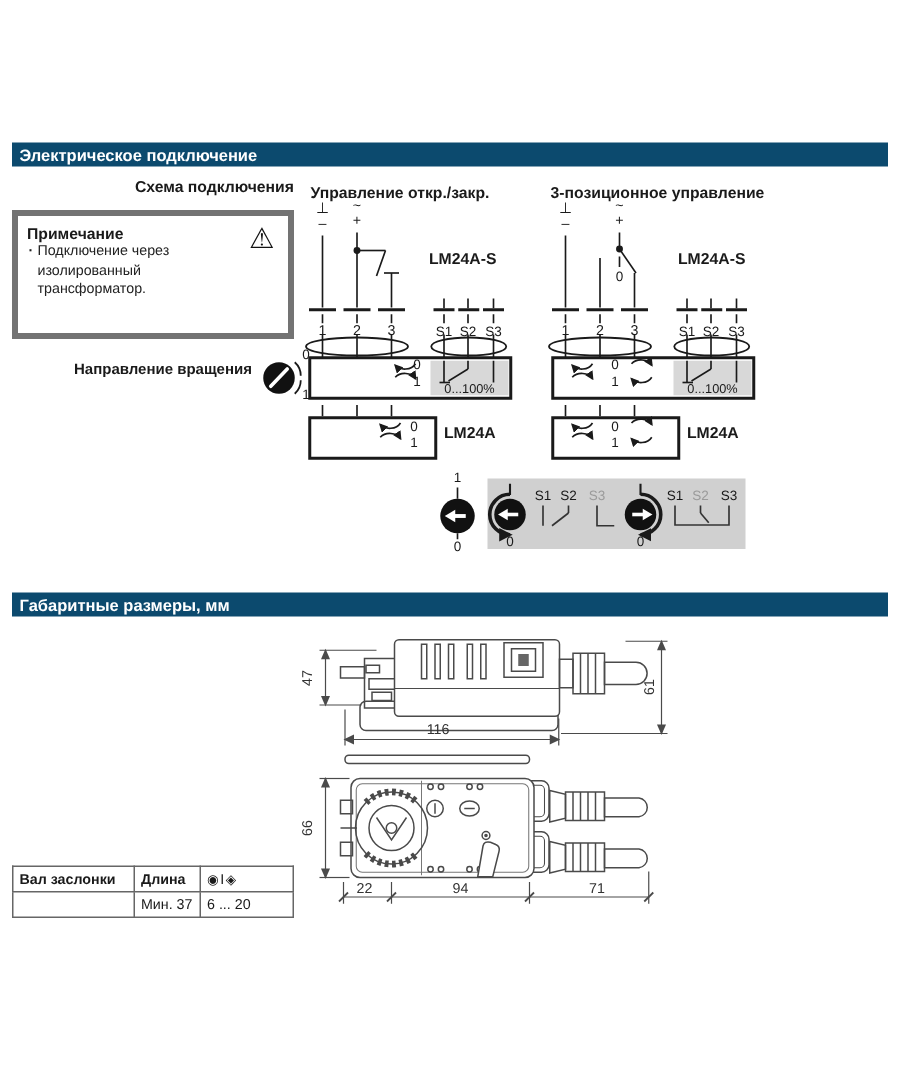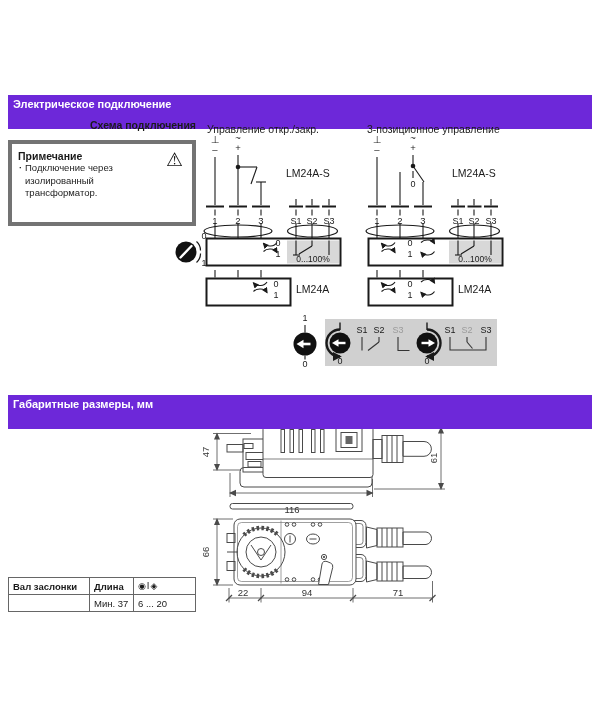--- a/index.html
+++ b/index.html
@@ -1,28 +1,28 @@
 <!DOCTYPE html>
 <html><head>
 <meta charset="utf-8">
 <style>
 * {margin:0;padding:0;box-sizing:border-box}
 html,body {width:600px;height:728px}
 body {background:#fff;font-family:"Liberation Sans","DejaVu Sans",sans-serif;color:#1a1a1a;position:relative}
 .page {position:absolute;left:0;top:0;width:600px;height:728px;background:#fff;overflow:hidden}
 .linework {position:absolute;left:0;top:0;width:600px;height:728px;pointer-events:none}
-.banner {position:absolute;left:8px;width:584px;height:34px;background:#6d28d9;color:#fff;
+.banner {position:absolute;left:8px;width:584px;height:16px;background:#0c4a6e;color:#fff;
   font-size:11px;font-weight:bold;line-height:18px;padding-left:5px}
 .rlabel {position:absolute;left:0;width:196px;text-align:right;font-weight:bold;font-size:10.5px;white-space:nowrap}
 .t {position:absolute;white-space:nowrap;line-height:11px}
 .cs {position:absolute;width:16px;text-align:center;font-size:9.5px;line-height:10px}
 .w24 {width:24px}
 .w44 {width:44px}
 .w52 {width:52px;font-size:8.5px}
-.b {font-weight:normal}
+.b {font-weight:bold}
 .f105 {font-size:10.5px}
 .f9 {font-size:9px}
 .gray {color:#9b9b9b}
 .rot {transform:rotate(-90deg)}
 .dimtxt {color:#333;font-size:9.5px}
 .note {position:absolute;left:8px;top:140px;width:188px;height:86px;border:4px solid #737373;padding:6px 8px 0 6px;background:#fff}
 .note-title {font-size:10.5px;font-weight:bold}
 .warn {position:absolute;top:6px;right:9px;font-size:19px;line-height:20px;color:#111}
 .bullet {position:relative;padding-left:7px;font-size:9.5px;line-height:12.5px;margin-top:0;color:#222}
 .bullet::before {content:"\00B7";position:absolute;left:1px;top:0;font-weight:bold}
@@ -356,20 +356,21 @@
   <span class="cs" style="left:369px;top:216px">1</span>
   <span class="cs" style="left:392px;top:216px">2</span>
   <span class="cs" style="left:415px;top:216px">3</span>
   <span class="cs f9" style="left:450px;top:216px">S1</span>
   <span class="cs f9" style="left:466px;top:216px">S2</span>
   <span class="cs f9" style="left:483px;top:216px">S3</span>
   <span class="cs f9" style="left:402px;top:238px">0</span>
   <span class="cs f9" style="left:402px;top:249px">1</span>
   <span class="cs w52" style="left:449px;top:254px">0...100%</span>
 
+  <div class="rotlabel" style="top:241px">Направление вращения</div>
   <span class="cs f9" style="left:196px;top:231px">0</span>
   <span class="cs f9" style="left:196px;top:258px">1</span>
 
   <span class="cs f9" style="left:268px;top:279px">0</span>
   <span class="cs f9" style="left:268px;top:290px">1</span>
   <span class="t b f105" style="left:296px;top:284px">LM24A</span>
   <span class="cs f9" style="left:402px;top:279px">0</span>
   <span class="cs f9" style="left:402px;top:290px">1</span>
   <span class="t b f105" style="left:458px;top:284px">LM24A</span>
 
@@ -380,21 +381,21 @@
   <span class="cs f9" style="left:371px;top:325px">S2</span>
   <span class="cs f9 gray" style="left:390px;top:325px">S3</span>
   <span class="cs f9" style="left:419px;top:356px">0</span>
   <span class="cs f9" style="left:442px;top:325px">S1</span>
   <span class="cs f9 gray" style="left:459px;top:325px">S2</span>
   <span class="cs f9" style="left:478px;top:325px">S3</span>
 
   <div class="banner" style="top:395px">Габаритные размеры, мм</div>
 
   <span class="cs dimtxt w24 rot" style="left:194px;top:447px">47</span>
-  <span class="cs dimtxt w44" style="left:270px;top:505px">116</span>
+  <span class="cs dimtxt w44" style="left:270px;top:482px">116</span>
   <span class="cs dimtxt w24 rot" style="left:422px;top:453px">61</span>
   <span class="cs dimtxt w24 rot" style="left:194px;top:547px">66</span>
   <span class="cs dimtxt w24" style="left:231px;top:588px">22</span>
   <span class="cs dimtxt w24" style="left:295px;top:588px">94</span>
   <span class="cs dimtxt w24" style="left:386px;top:588px">71</span>
 
   <table class="shaft-table">
     <tbody>
         <tr>
       <td class="c1 hd">Вал заслонки</td>

